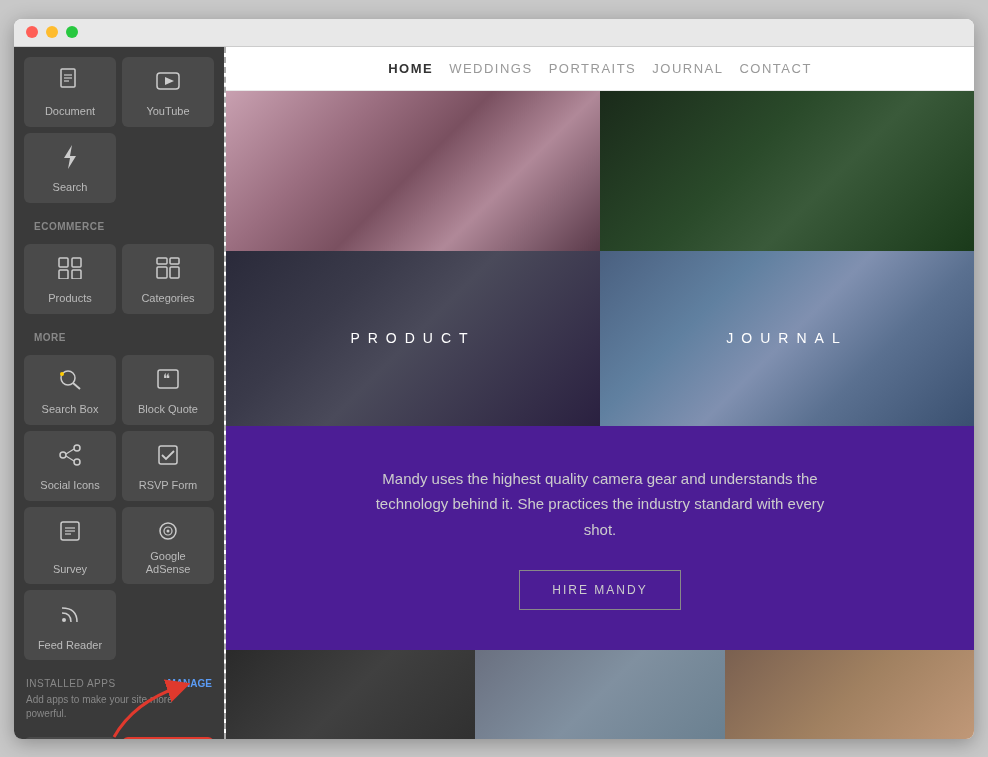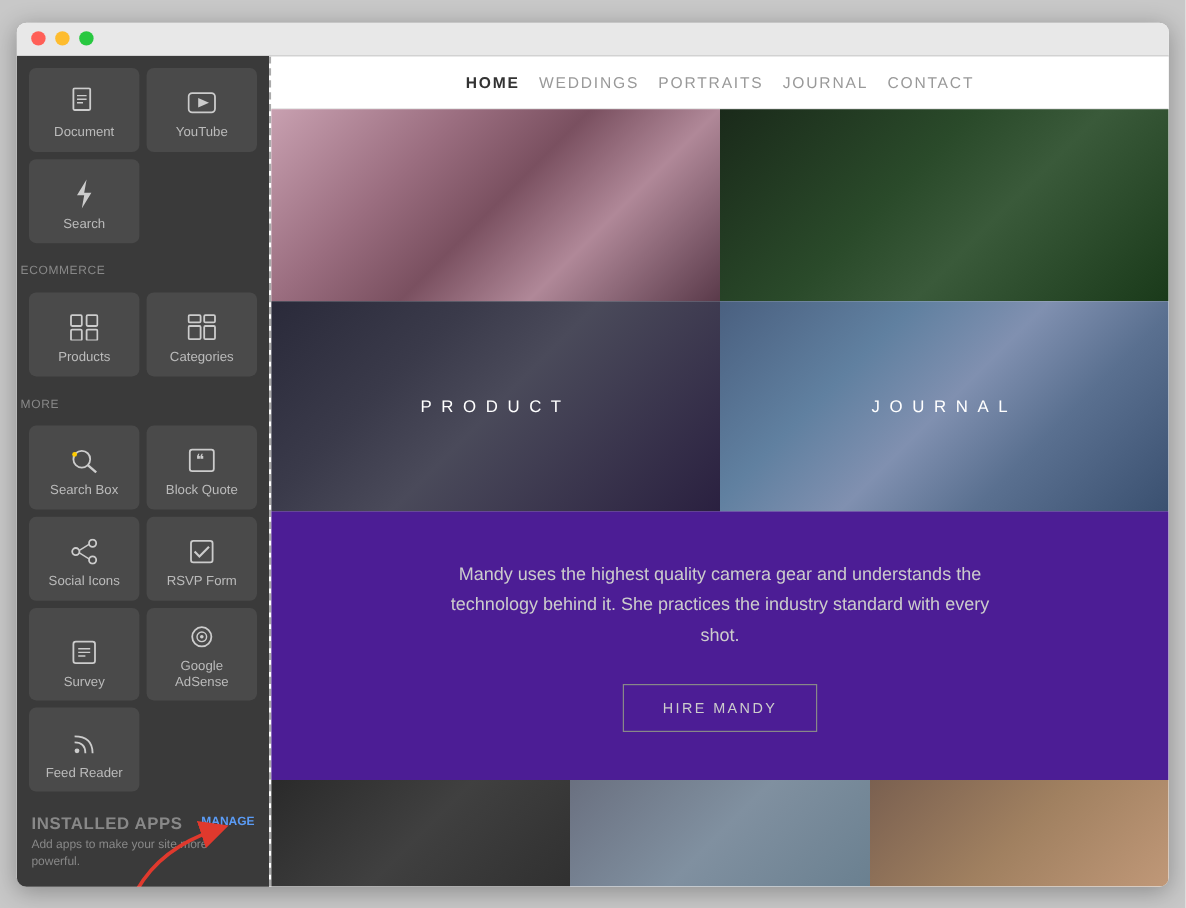--- a/index.html
+++ b/index.html
@@ -62,21 +62,21 @@
       grid-template-columns: 1fr 1fr;
       gap: 6px;
       padding: 10px;
     }
     .sidebar-item {
       background: #4a4a4a;
       border-radius: 6px;
       display: flex;
       flex-direction: column;
       align-items: center;
-      justify-content: flex-end;
+      justify-content: space-between;
       padding: 10px 6px 8px;
       cursor: pointer;
       gap: 5px;
       min-height: 70px;
     }
     .sidebar-item.highlighted {
       background: #3b6fc9;
       border: 2px solid #e0392d;
     }
     .sidebar-item .icon-box {
@@ -88,36 +88,36 @@
       width: 32px;
       height: 28px;
     }
     .sidebar-item .item-label {
       font-size: 11px;
       color: #bbb;
       text-align: center;
       line-height: 1.2;
     }
     .sidebar-section {
-      padding: 8px 3px 2px;
+      padding: 8px 20px 2px;
+      font-size: 10px;
+      font-weight: 700;
+      color: #888;
+      letter-spacing: 0.5px;
+      text-transform: uppercase;
+    }
+    .installed-apps-header {
+      display: flex;
+      align-items: center;
+      justify-content: space-between;
+      padding: 8px 12px 2px;
+    }
+    .installed-apps-header .section-title {
       font-size: 10px;
       font-weight: 400;
-      color: #888;
-      letter-spacing: 0.5px;
-      text-transform: uppercase;
-    }
-    .installed-apps-header {
-      display: flex;
-      align-items: center;
-      justify-content: space-between;
-      padding: 8px 12px 2px;
-    }
-    .installed-apps-header .section-title {
-      font-size: 14px;
-      font-weight: 700;
       color: #888;
       letter-spacing: 0.5px;
       text-transform: uppercase;
     }
     .manage-link {
       font-size: 10px;
       color: #5b9cf6;
       cursor: pointer;
       font-weight: 600;
     }

